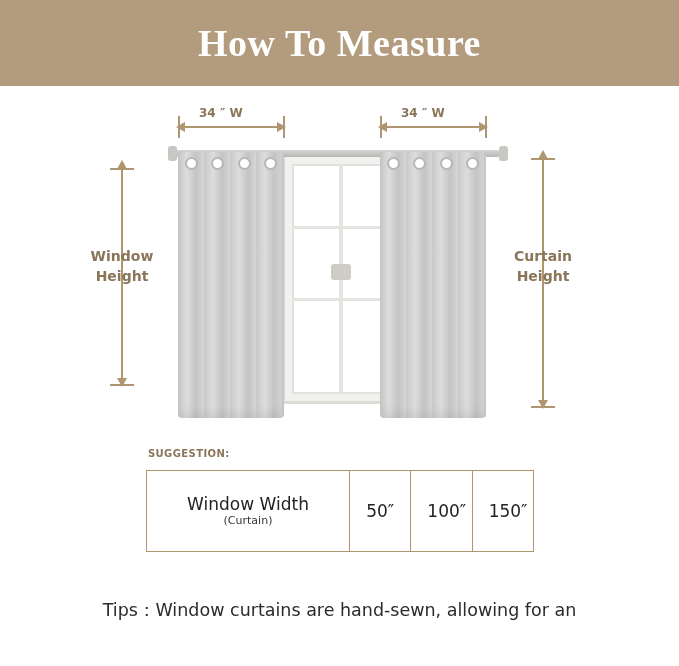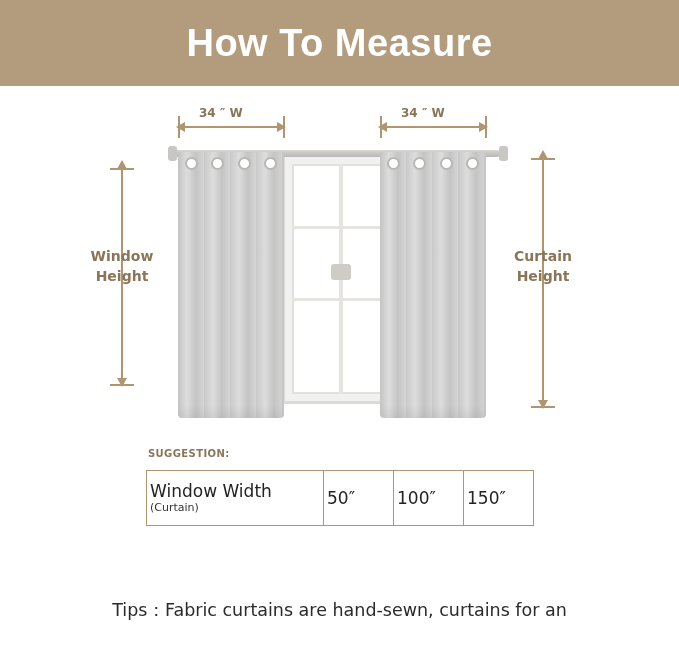--- a/index.html
+++ b/index.html
@@ -25,21 +25,21 @@
     background: #b39b7d;
     display: flex;
     align-items: center;
     justify-content: center;
   }
   .header-title {
     color: #ffffff;
     font-size: 38px;
     font-weight: bold;
     letter-spacing: 0.5px;
-    font-family: Liberation Sans, sans-serif;
+    font-family: Liberation Serif, serif;
   }
 
   
   .diagram {
     position: absolute;
     left: 0;
     top: 86px;
     width: 679px;
     height: 350px;
   }
@@ -226,24 +226,25 @@
   .sugg-table {
     position: absolute;
     left: 146px;
     top: 470px;
     width: 388px;
     border-collapse: collapse;
     table-layout: fixed;
   }
   .sugg-table td {
     border: 1px solid #b09571;
+    text-align: center;
     color: #232323;
     font-size: 17px;
     height: 48px;
-    padding: 3px;
+    padding: 16px;
   }
   .cell-title {
     width: 170px;
   }
   .cell-title .main {
     display: block;
     font-size: 17px;
     line-height: 20px;
   }
   .cell-title .sub {
@@ -349,14 +350,14 @@
       <span class="sub">(Curtain)</span>
     </td>
     <td>50″</td>
     <td>100″</td>
     <td>150″</td>
   </tr>
 </tbody>
   </table>
 
 <div class="tips">
-  <span class="tips-label">Tips：</span><span>Fabric curtains are hand-sewn, curtains for an</span><br>
+  <span class="tips-label">Tips：</span><span>Window curtains are hand-sewn, allowing for an</span><br>
 </div>
 
 </body></html>

